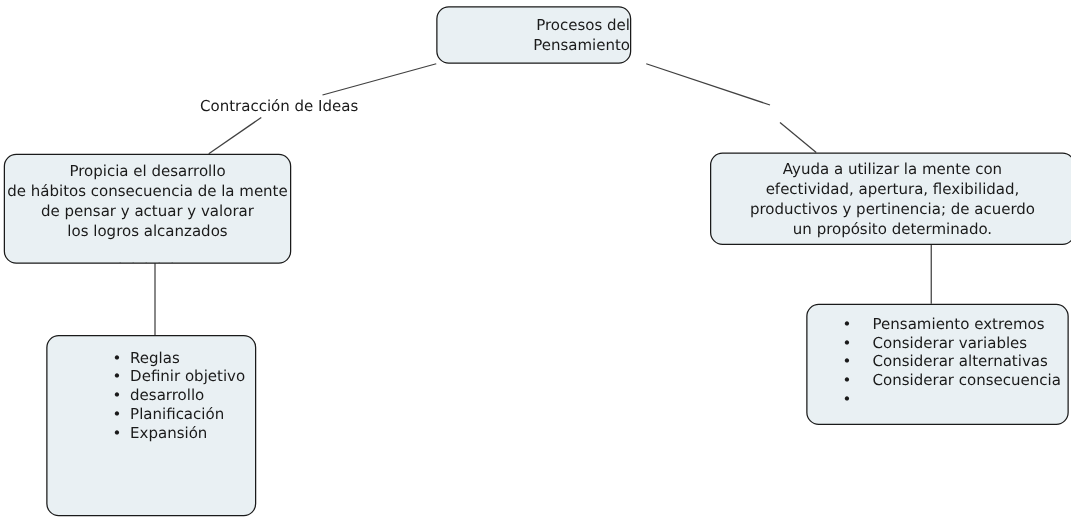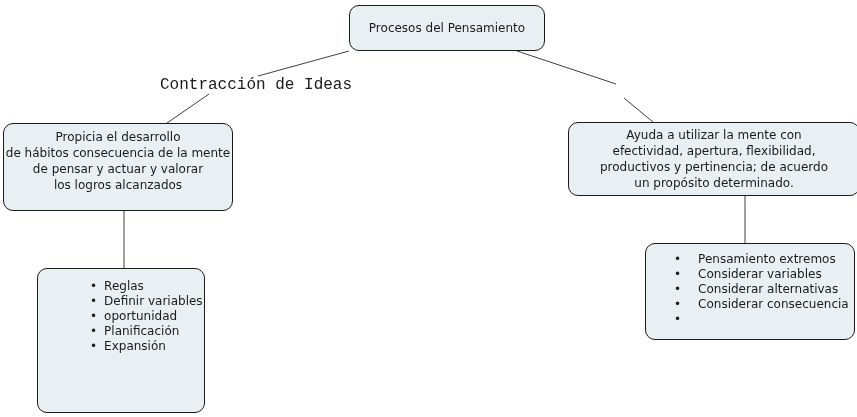--- a/index.html
+++ b/index.html
@@ -22,26 +22,25 @@
     box-sizing:border-box;
     font-size:12px;
     line-height:16px;
     text-align:center;
     overflow:hidden;
   }
   .node.root{display:flex;align-items:center;justify-content:center;}
   .concept-line{display:block;white-space:nowrap;}
   .link-label{
     position:absolute;
-    font-size:16px;
+    font-size:12px;
     line-height:14px;
     white-space:nowrap;
     background:var(--background);
     padding:0 2px;
-    font-family:Liberation Mono, monospace;
   }
   .list{display:block;}
   .li{display:flex;align-items:baseline;line-height:15px;text-align:left;}
   .bullet{flex:0 0 auto;}
   .list-left .li{padding-left:52px;}
   .list-left .bullet{margin-right:7px;}
   .list-right .li{padding-left:28px;}
   .list-right .bullet{margin-right:17px;}
   .clipped-dots{
     position:absolute;
@@ -60,21 +59,21 @@
 
   <svg class="links" viewBox="0 0 857 417">
     <line x1="349" y1="51" x2="258" y2="76"></line>
     <line x1="209" y1="94" x2="167" y2="123"></line>
     <line x1="517" y1="51" x2="616" y2="84"></line>
     <line x1="624" y1="98" x2="653" y2="122"></line>
     <line x1="124" y1="199" x2="124" y2="268"></line>
     <line x1="745" y1="195" x2="745" y2="243"></line>
   </svg>
 
-  <div class="node root" style="left:349px;top:5px;width:196px;height:46px;">
+  <div class="node root" style="left:349px;top:5px;width:156px;height:46px;text-align:right;">
     <span>Procesos del Pensamiento</span>
   </div>
 
   <div class="link-label" style="left:158px;top:78px;">Contracción de Ideas</div>
 
 
   <div class="node" style="left:3px;top:123px;width:230px;height:88px;padding-top:5px;">
     <span class="concept-line">Propicia el desarrollo</span>
     <span class="concept-line">de hábitos consecuencia de la mente</span>
     <span class="concept-line">de pensar y actuar y valorar</span>
@@ -90,25 +89,25 @@
   </div>
 
   <div class="node" style="left:37px;top:268px;width:168px;height:145px;padding-top:10px;">
     <div class="list list-left">
         <div class="li">
         <span class="bullet">•</span>
         <span class="li-text">Reglas</span>
       </div>
         <div class="li">
         <span class="bullet">•</span>
-        <span class="li-text">Definir variables</span>
+        <span class="li-text">Definir objetivo</span>
       </div>
         <div class="li">
         <span class="bullet">•</span>
-        <span class="li-text">oportunidad</span>
+        <span class="li-text">desarrollo</span>
       </div>
         <div class="li">
         <span class="bullet">•</span>
         <span class="li-text">Planificación</span>
       </div>
         <div class="li">
         <span class="bullet">•</span>
         <span class="li-text">Expansión</span>
       </div>
       </div>

